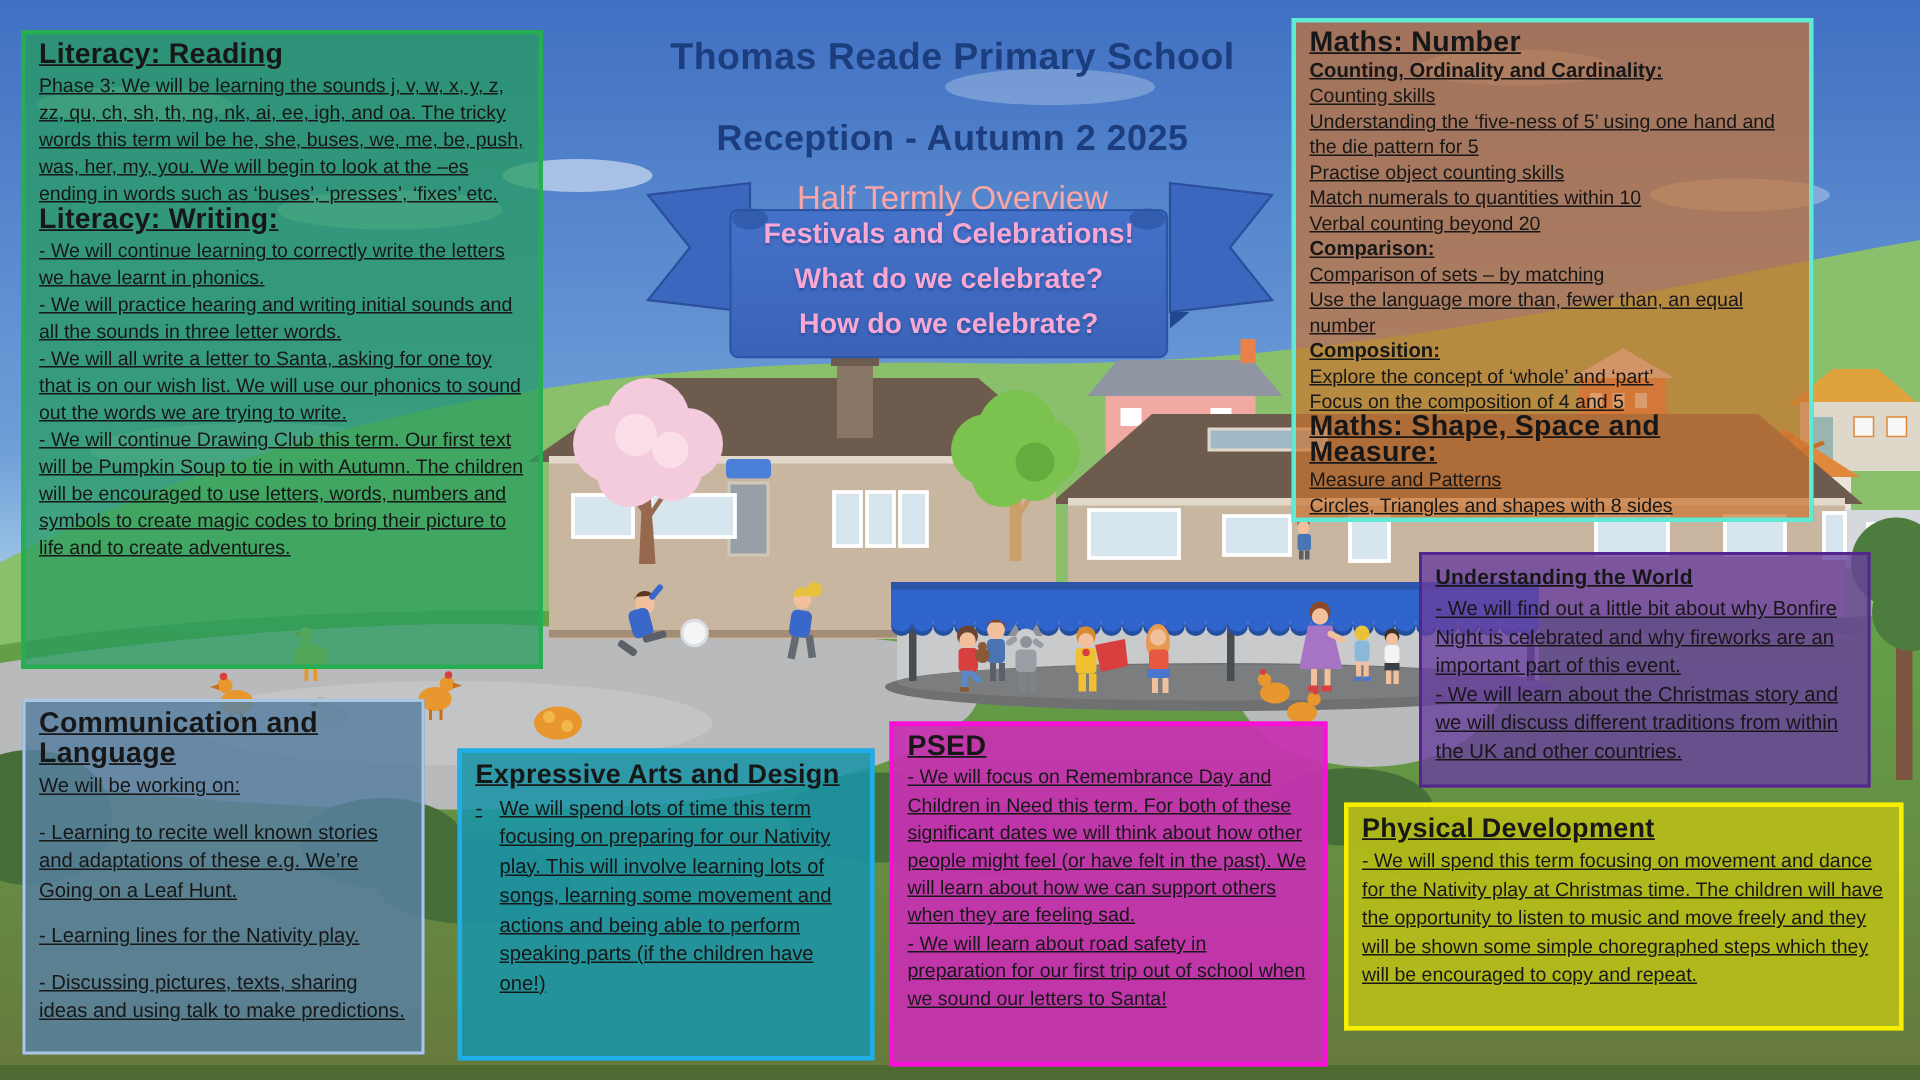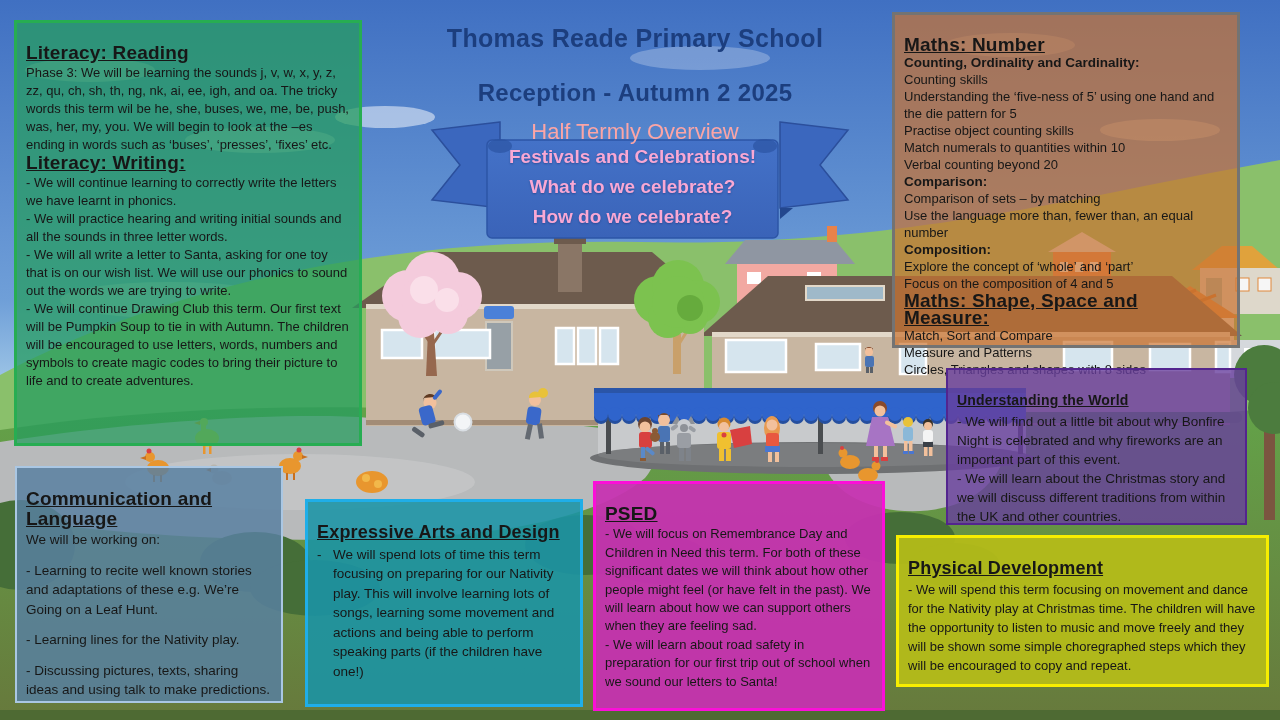--- a/index.html
+++ b/index.html
@@ -15,30 +15,30 @@
   #title .t3{font-size:22px;font-weight:normal;color:#fca5a5;}
 
   
   #bannerSvg{position:absolute;left:420px;top:106px;z-index:2;}
   #bannerText{position:absolute;left:487px;top:142px;width:291px;height:96px;
               z-index:3;text-align:center;color:#f9a8d4;font-weight:bold;
               font-size:19px;line-height:30px;text-shadow:0 1px 2px rgba(10,30,80,.35);}
 
   
   .box{position:absolute;z-index:5;box-sizing:border-box;color:#171717;
-       padding:21px 9px;}
+       padding:5px 9px;text-decoration:underline;}
   .box h2{font-size:19px;font-weight:bold;text-decoration:underline;
           margin:0 0 2px 0;letter-spacing:.2px;}
   .box p{margin:0;}
 
   #literacy{left:14px;top:20px;width:348px;height:426px;
             background:rgba(38,156,94,.74);border:3px solid #27ad52;
             font-size:13px;line-height:18px;}
-  #maths{left:892px;top:12px;width:348px;height:336px;
-         background:rgba(203,115,48,.70);border:3px solid #737373;
+  #maths{left:861px;top:12px;width:348px;height:336px;
+         background:rgba(203,115,48,.70);border:3px solid #5eead4;
          font-size:13px;line-height:17px;}
   #maths h2{margin-bottom:1px;}
   #maths .sub{font-weight:bold;font-size:13.5px;}
   #understanding{left:946px;top:368px;width:301px;height:157px;
                  background:rgba(104,62,158,.80);border:2px solid #53258e;
                  font-size:13.5px;line-height:19px;}
   #understanding h2{font-size:14px;}
   #communication{left:15px;top:466px;width:268px;height:237px;
                  background:rgba(88,128,161,.84);border:2px solid #aac7e3;
                  font-size:13.5px;line-height:19.5px;}
@@ -496,21 +496,20 @@
     <p>Practise object counting skills</p>
     <p>Match numerals to quantities within 10</p>
     <p>Verbal counting beyond 20</p>
     <p class="sub">Comparison:</p>
     <p>Comparison of sets – by matching</p>
     <p>Use the language more than, fewer than, an equal number</p>
     <p class="sub">Composition:</p>
     <p>Explore the concept of ‘whole’ and ‘part’</p>
     <p>Focus on the composition of 4 and 5</p>
     <h2>Maths: Shape, Space and Measure:</h2>
-    <p>Match, Sort and Compare</p>
     <p>Measure and Patterns</p>
     <p>Circles, Triangles and shapes with 8 sides</p>
   </section>
 
   <section class="box" id="understanding">
     <h2>Understanding the World</h2>
     <p>- We will find out a little bit about why Bonfire Night is celebrated and why fireworks are an important part of this event.</p>
     <p>- We will learn about the Christmas story and we will discuss different traditions from within the UK and other countries.</p>
   </section>
 

